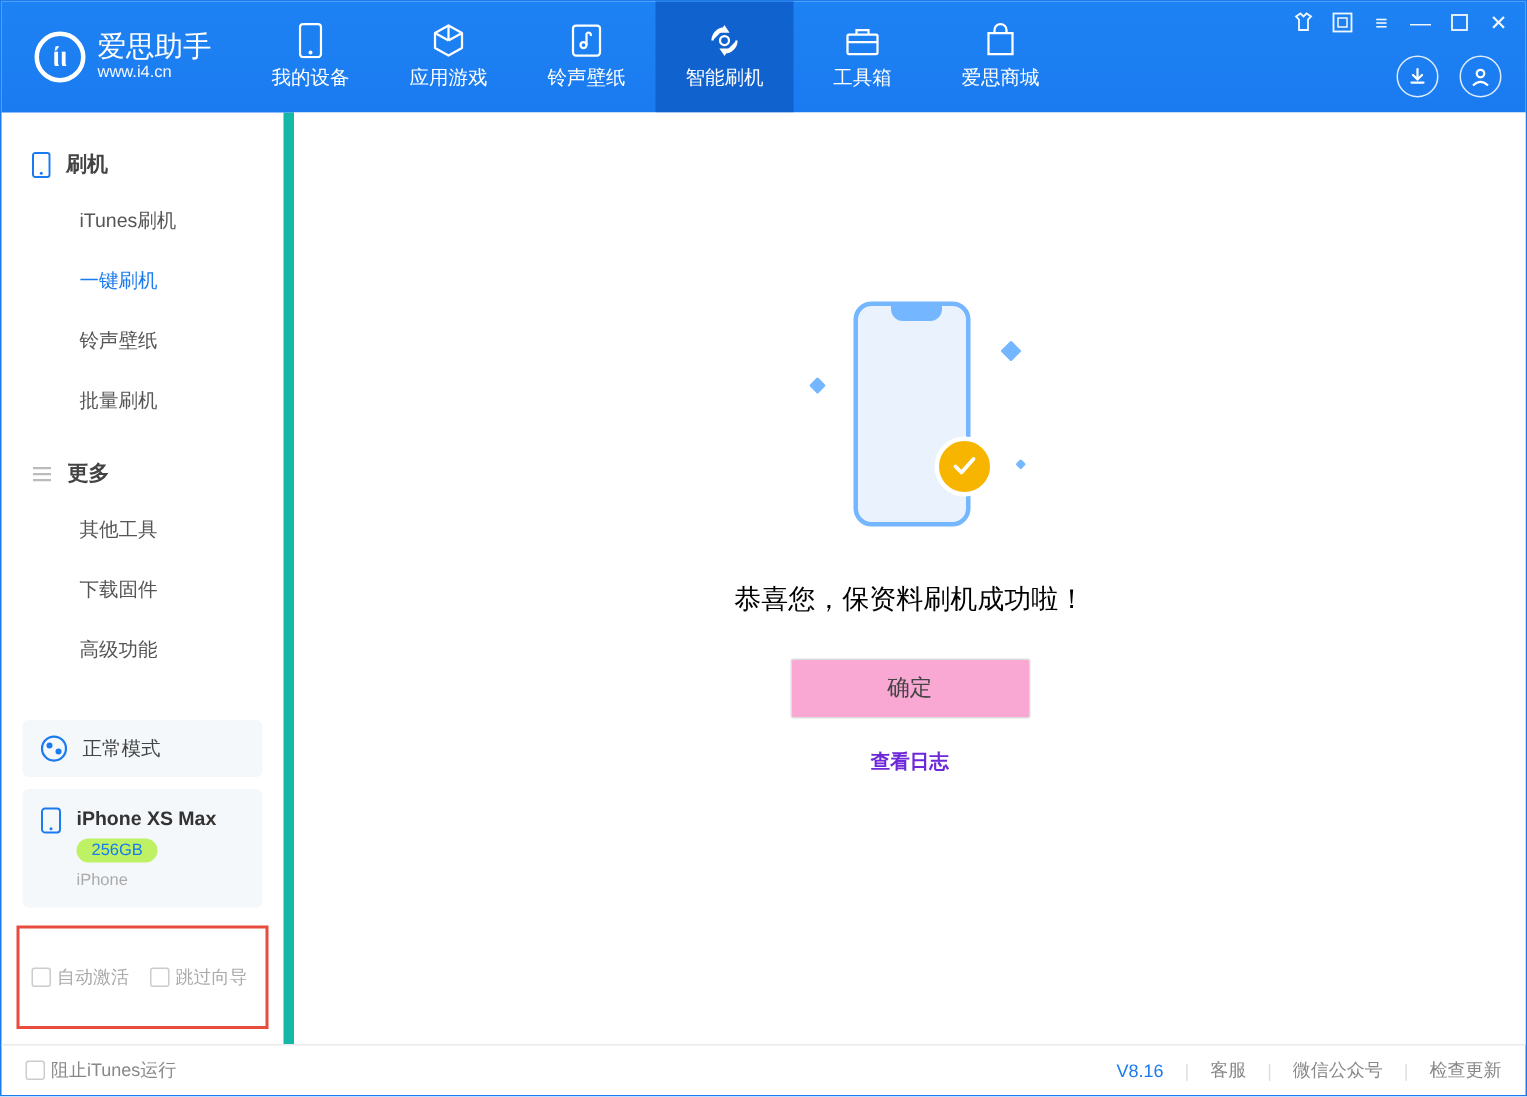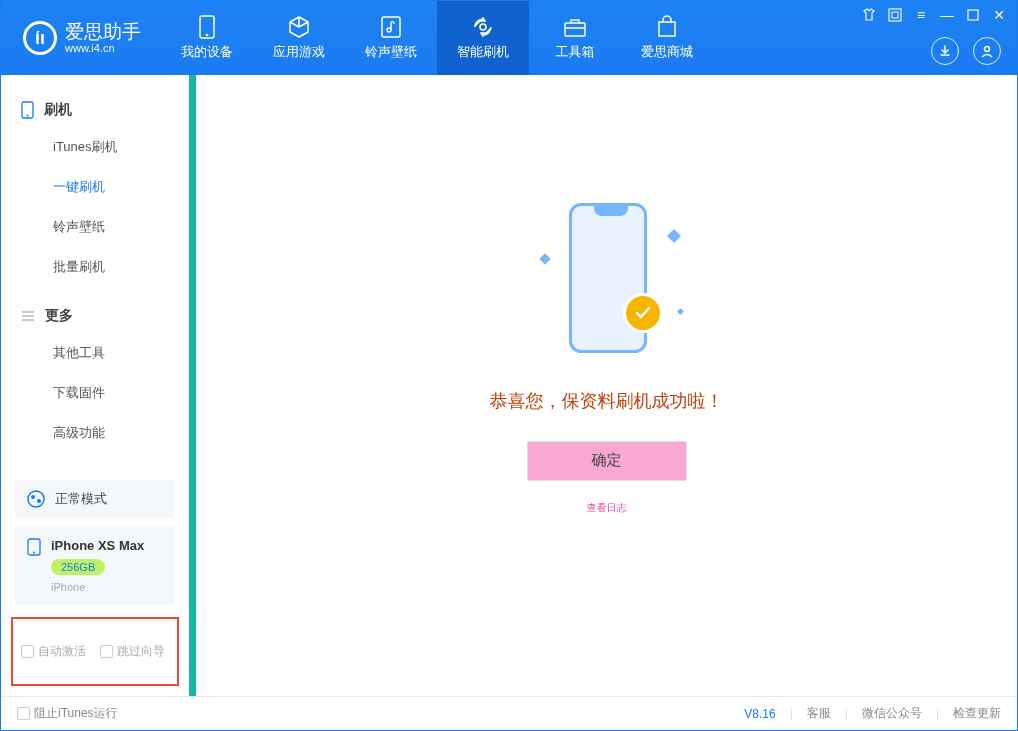--- a/index.html
+++ b/index.html
@@ -41,23 +41,23 @@
 .result { display: flex; flex-direction: column; align-items: center; margin-top: -60px; }
 .phone-illus { width: 160px; height: 170px; position: relative; margin-bottom: 22px; }
 .sparkle { position: absolute; width: 8px; height: 8px; background: #74b6ff; transform: rotate(45deg); border-radius: 1px; }
 .sparkle.s1 { left: 14px; top: 58px; }
 .sparkle.s2 { right: 8px; top: 34px; width: 10px; height: 10px; }
 .sparkle.small { width: 5px; height: 5px; }
 .sparkle.s3 { right: 4px; top: 112px; }
 .phone-body { position: absolute; left: 42px; top: 6px; width: 78px; height: 150px; border: 3px solid #74b6ff; border-radius: 12px; background: #eaf3fd; }
 .phone-body::before { content: ""; position: absolute; top: 0; left: 22px; width: 34px; height: 10px; background: #74b6ff; border-radius: 0 0 8px 8px; }
 .check-badge { position: absolute; right: 24px; bottom: 34px; width: 40px; height: 40px; background: #f7b500; border-radius: 50%; border: 3px solid #fff; display: flex; align-items: center; justify-content: center; }
-.result-title { font-size: 18px; color: #c2410c; margin-bottom: 28px; text-align: center; }
+.result-title { font-size: 18px; color: #000000; margin-bottom: 28px; text-align: center; }
 .btn-confirm { width: 160px; height: 40px; border: 1px solid #ddd; background: #f9a8d4; font-size: 15px; color: #444; cursor: pointer; border-radius: 2px; }
-.view-log { margin-top: 20px; font-size: 10px; color: #ec4899; cursor: pointer; }
+.view-log { margin-top: 20px; font-size: 13px; color: #6d28d9; cursor: pointer; font-weight: bold; }
 
 .footer { height: 34px; border-top: 1px solid #eaeaea; display: flex; align-items: center; padding: 0 16px; font-size: 12px; color: #888; }
 .footer .left { display: flex; align-items: center; gap: 6px; }
 .footer .spacer { flex: 1; }
 .footer .right { display: flex; align-items: center; gap: 14px; color: #888; }
 .footer .version { color: #1a7bf0; }
 .footer .divider { color: #ddd; }
 .footer .link { cursor: pointer; color: #888; }
 
 svg { display: block; }

